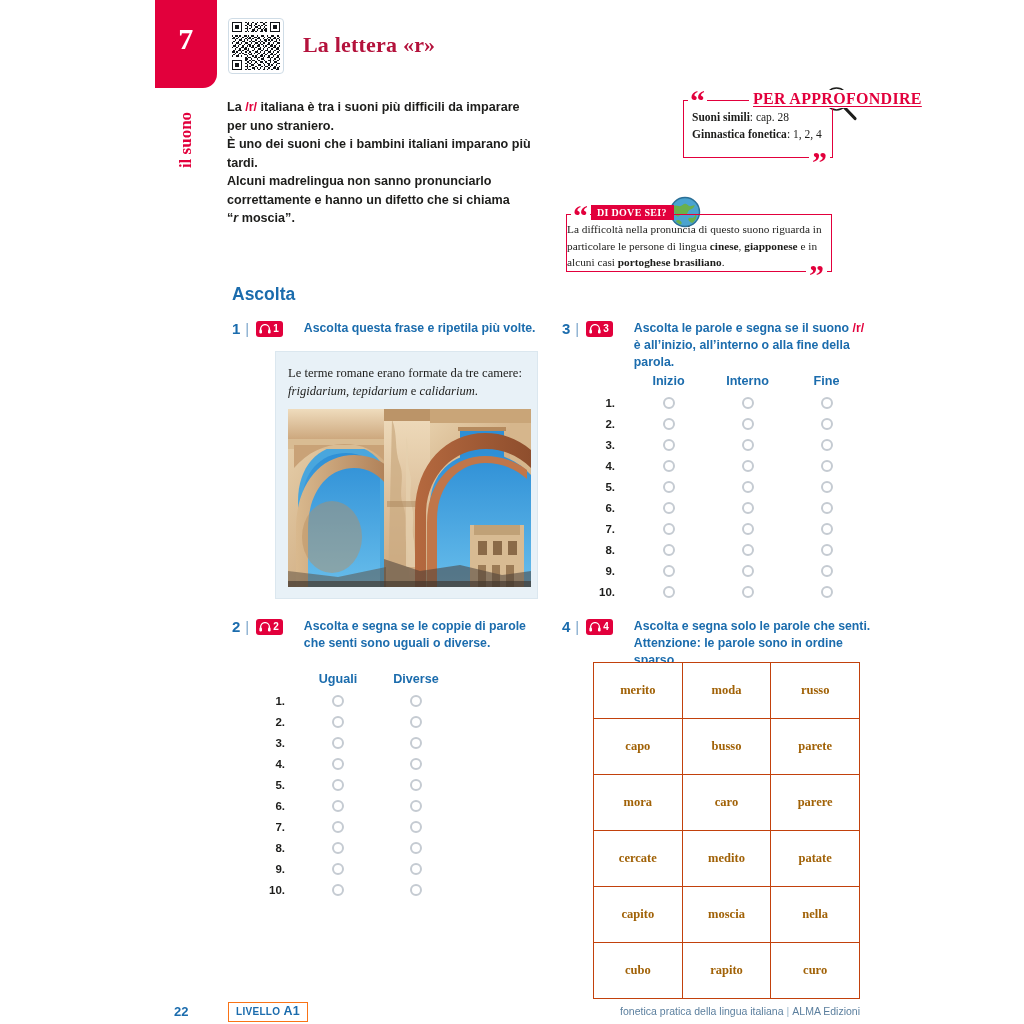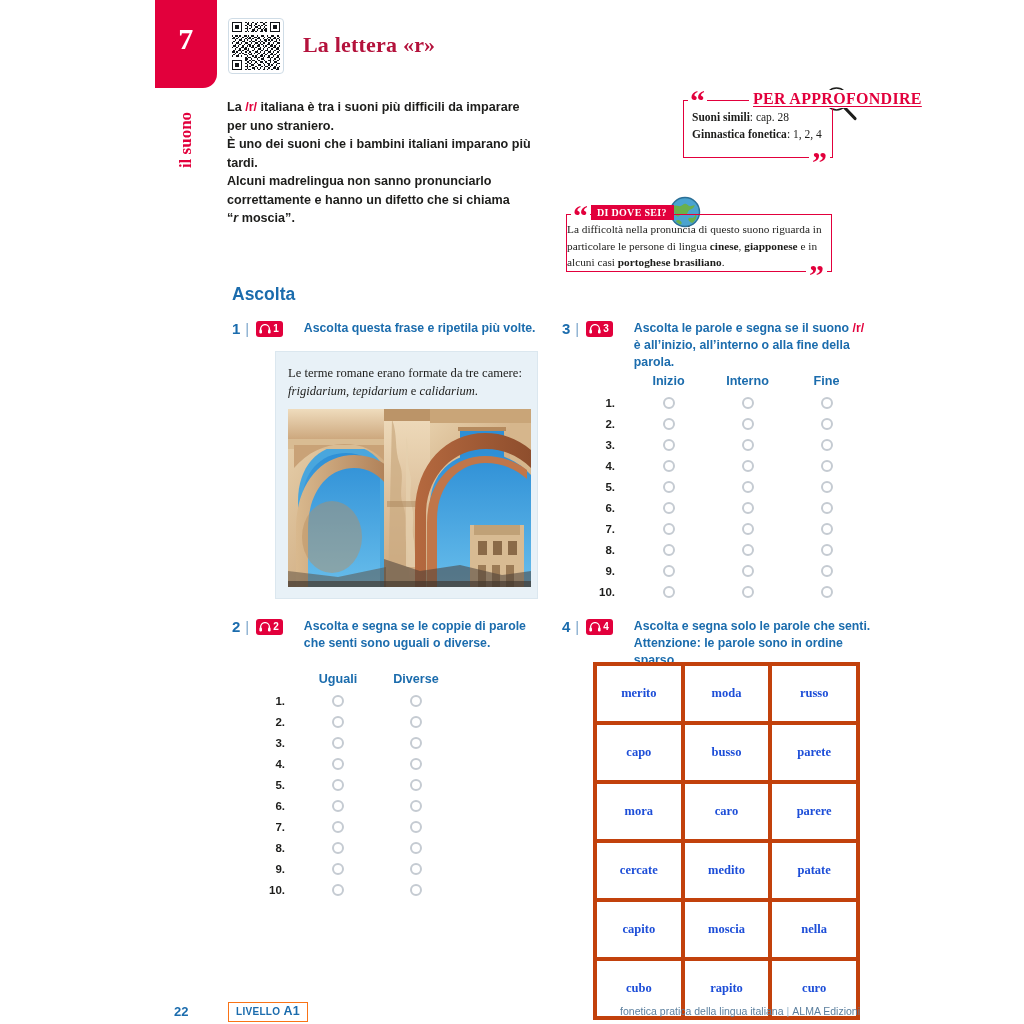--- a/index.html
+++ b/index.html
@@ -353,25 +353,25 @@
   
   .word-table {
     position: absolute;
     left: 31px;
     top: 44px;
     width: 267px;
     border-collapse: collapse;
     table-layout: fixed;
   }
   .word-table td {
-    border: 4px solid #c2410c;
+    border: 1px solid #c2410c;
     height: 53px;
     text-align: center;
     vertical-align: middle;
-    color: #1d4ed8;
+    color: #a16207;
     font-size: 12.5px;
     font-weight: bold;
     font-family: "Liberation Serif", serif;
     background: #ffffff;
   }
 
   
   .footer-pagenum {
     position: absolute;
     left: 174px;

